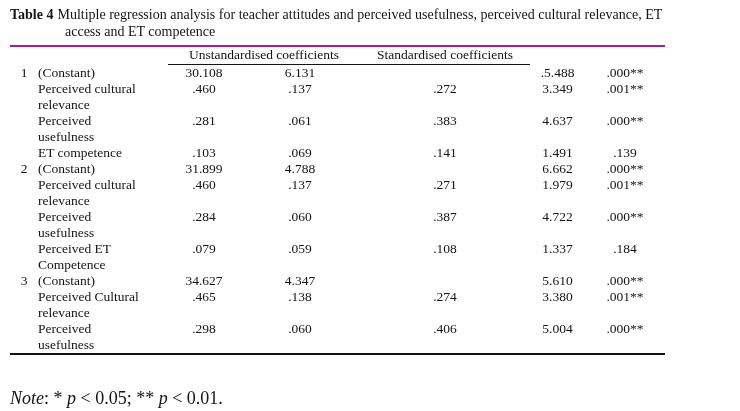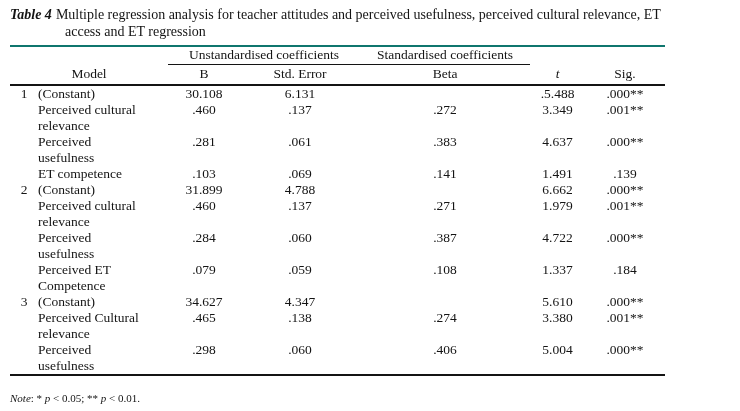--- a/index.html
+++ b/index.html
@@ -19,31 +19,31 @@
   
   .caption {
     position: absolute;
     left: 10px;
     top: 6px;
     width: 728px;
     font-size: 14px;
     line-height: 17px;
   }
   .caption-line { white-space: nowrap; }
-  .caption-bold { font-weight: bold; margin-right: 4px; font-style: italic; }
+  .caption-bold { font-weight: bold; margin-right: 4px; }
   .caption-indent { margin-left: 55px; }
   
   table.regression {
     position: absolute;
     left: 10px;
     top: 45px;
     width: 655px;
     border-collapse: collapse;
     table-layout: fixed;
-    border-top: 2px solid #0f766e;
+    border-top: 2px solid #a21caf;
     font-size: 13.5px;
   }
   table.regression th, table.regression td {
     padding: 0;
     font-weight: normal;
     vertical-align: top;
   }
   tr.spanner-row th {
     height: 17px;
     line-height: 16px;
@@ -69,64 +69,56 @@
     padding-left: 2px;
     white-space: pre-line;
     margin-top: 16px;
   }
   tbody tr:last-child td { border-bottom: 2px solid #141414; }
   
   .note {
     position: absolute;
     left: 10px;
     top: 391px;
-    font-size: 11px;
+    font-size: 18px;
     line-height: 15px;
     white-space: nowrap;
   }
   .italic { font-style: italic; }
 </style>
 </head>
 <body>
 
 <div id="page">
 
   <div class="caption">
     <div class="caption-line">
       <span class="caption-bold">Table 4</span><span>Multiple regression analysis for teacher attitudes and perceived usefulness, perceived cultural relevance, ET</span>
     </div>
-    <div class="caption-line caption-indent">access and ET regression</div>
+    <div class="caption-line caption-indent">access and ET competence</div>
   </div>
 
   <table class="regression">
     <colgroup>
       <col style="width:28px">
       <col style="width:130px">
       <col style="width:72px">
       <col style="width:120px">
       <col style="width:170px">
       <col style="width:55px">
       <col style="width:80px">
     </colgroup>
     <thead>
       <tr class="spanner-row">
         <th colspan="2"></th>
         <th colspan="2" class="spanner">Unstandardised coefficients</th>
         <th class="spanner">Standardised coefficients</th>
         <th></th>
         <th></th>
       </tr>
-      <tr class="cols-row">
-        <th colspan="2">Model</th>
-        <th>B</th>
-        <th>Std. Error</th>
-        <th>Beta</th>
-        <th class="h-t">t</th>
-        <th>Sig.</th>
-      </tr>
     </thead>
     <tbody>
         <tr>
           <td class="c-model">1</td>
           <td class="c-label">(Constant)</td>
           <td class="c-b">30.108</td>
           <td class="c-std_error">6.131</td>
           <td class="c-beta"></td>
           <td class="c-t">.5.488</td>
           <td class="c-sig">.000**</td>

